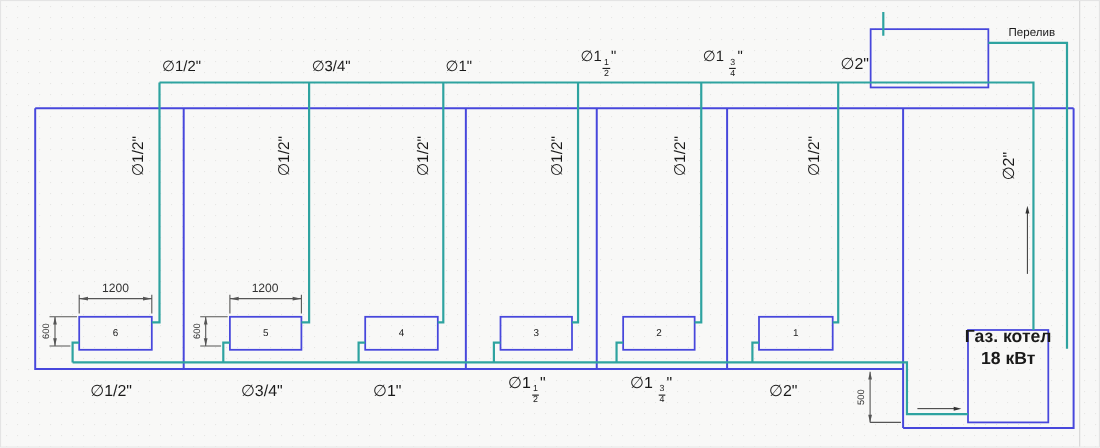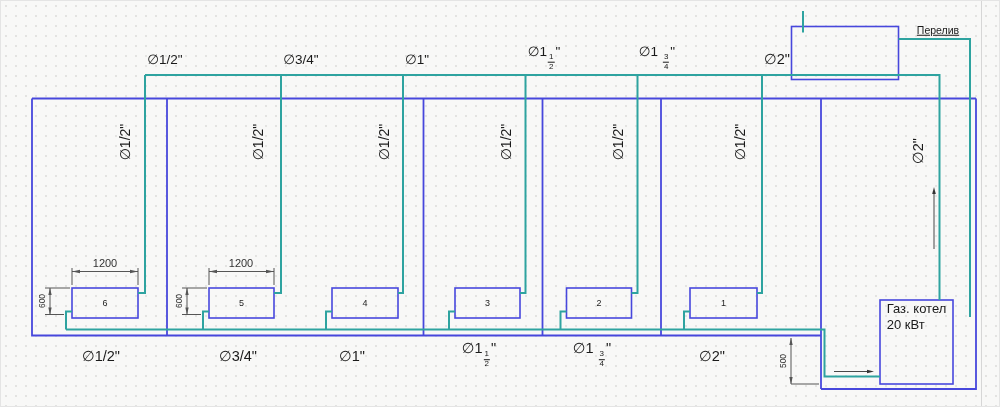--- a/index.html
+++ b/index.html
@@ -21,28 +21,30 @@
     transform:translate(-50%,-50%);
     white-space:nowrap;
     font-size:13.5px;
     color:#1a1a1a;
     line-height:1;
   }
   .lbl.vert{transform:translate(-50%,-50%) rotate(-90deg);font-size:14px;}
   .lbl.big{font-size:14.5px;}
   .lbl.dim{font-size:11px;color:#333;}
   .lbl.dim.vert{transform:translate(-50%,-50%) rotate(-90deg);font-size:8.5px;}
-  .lbl.small{font-size:10.5px;text-decoration:underline;}
+  .lbl.small{font-size:10.5px;}
   .lbl.radnum{font-size:9px;color:#222;}
   .boiler-label{
     position:absolute;
     transform:translate(-50%,-50%);
-    font-size:13px;
+    text-align:center;
+    font-size:16px;
     line-height:1.25;
     white-space:nowrap;
+    font-weight:bold;
   }
   .frac{
     display:inline-flex;
     flex-direction:column;
     align-items:center;
     font-size:8px;
     line-height:1.1;
     vertical-align:-3px;
     margin:0 1px;
   }
@@ -169,16 +171,16 @@
 
   <div class="lbl dim" style="left:104px;top:262px">1200</div>
   <div class="lbl dim" style="left:240px;top:262px">1200</div>
   <div class="lbl dim vert" style="left:41px;top:300px">600</div>
   <div class="lbl dim vert" style="left:178px;top:300px">600</div>
   <div class="lbl dim vert" style="left:782px;top:360px">500</div>
 
   <div class="lbl small" style="left:937px;top:29px">Перелив</div>
   <div class="boiler-label" style="left:915.5px;top:316px">
     <div>Газ. котел</div>
-    <div>20 кВт</div>
+    <div>18 кВт</div>
   </div>
 
 </div>
 
 </body></html>

